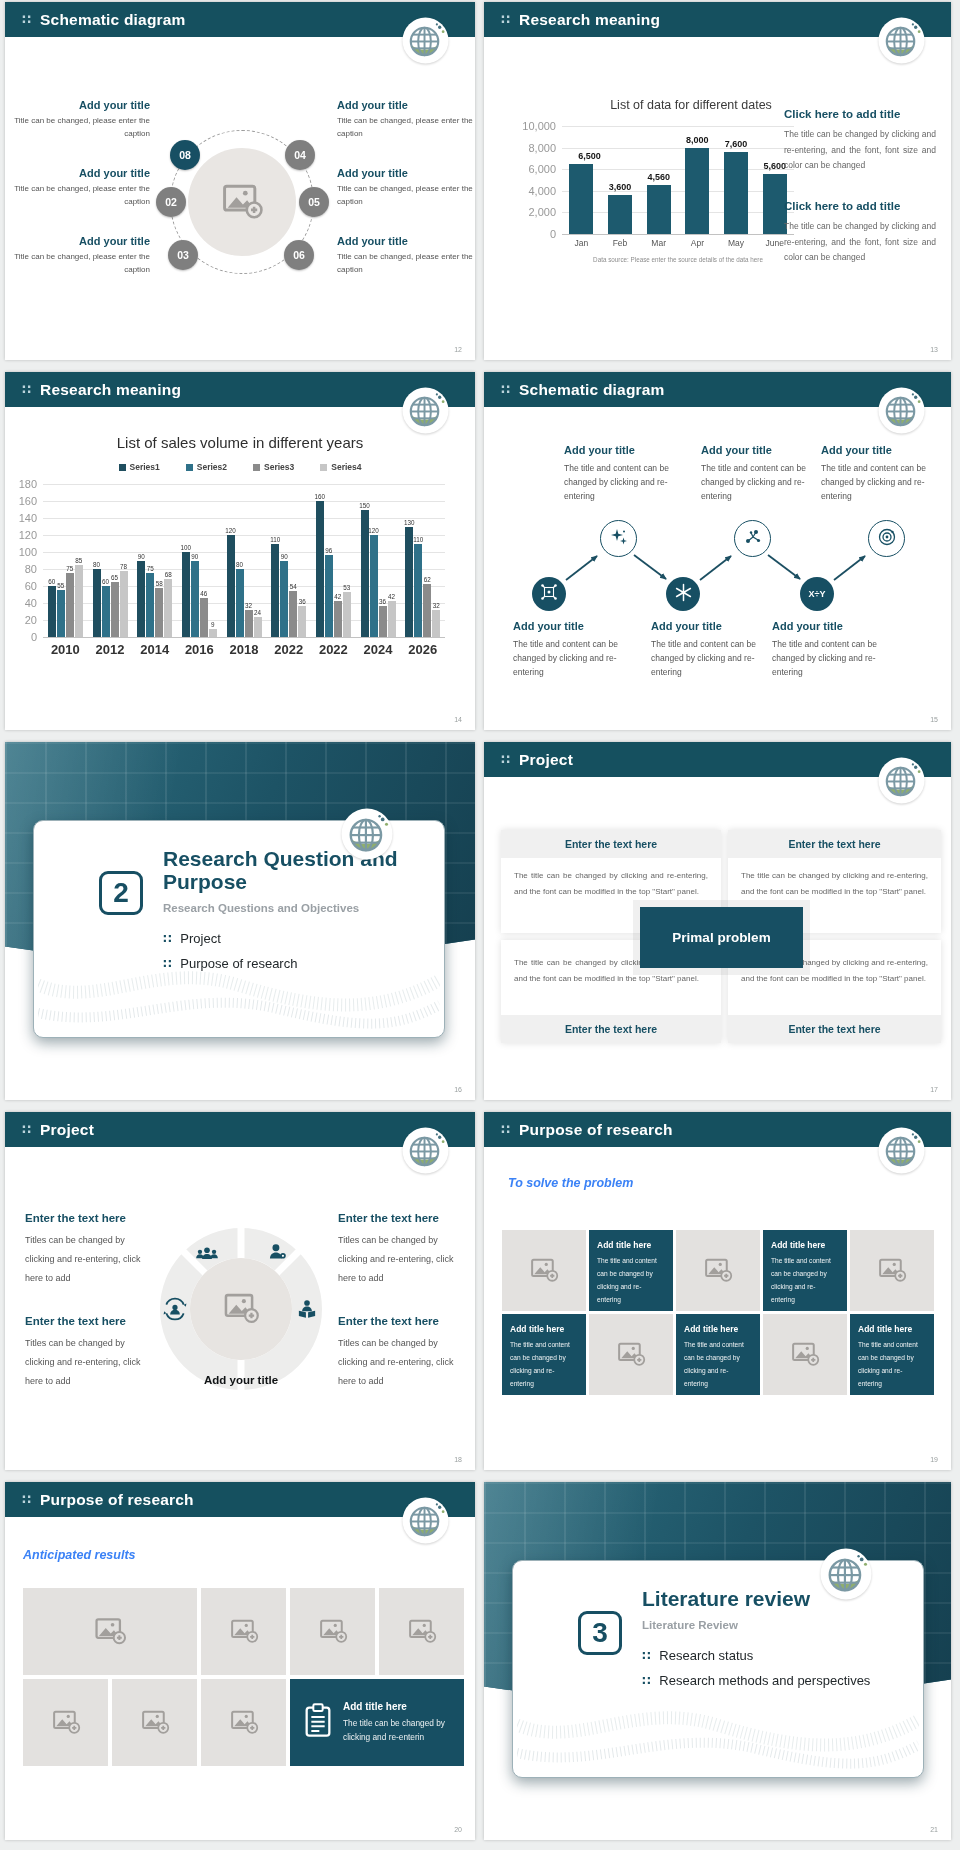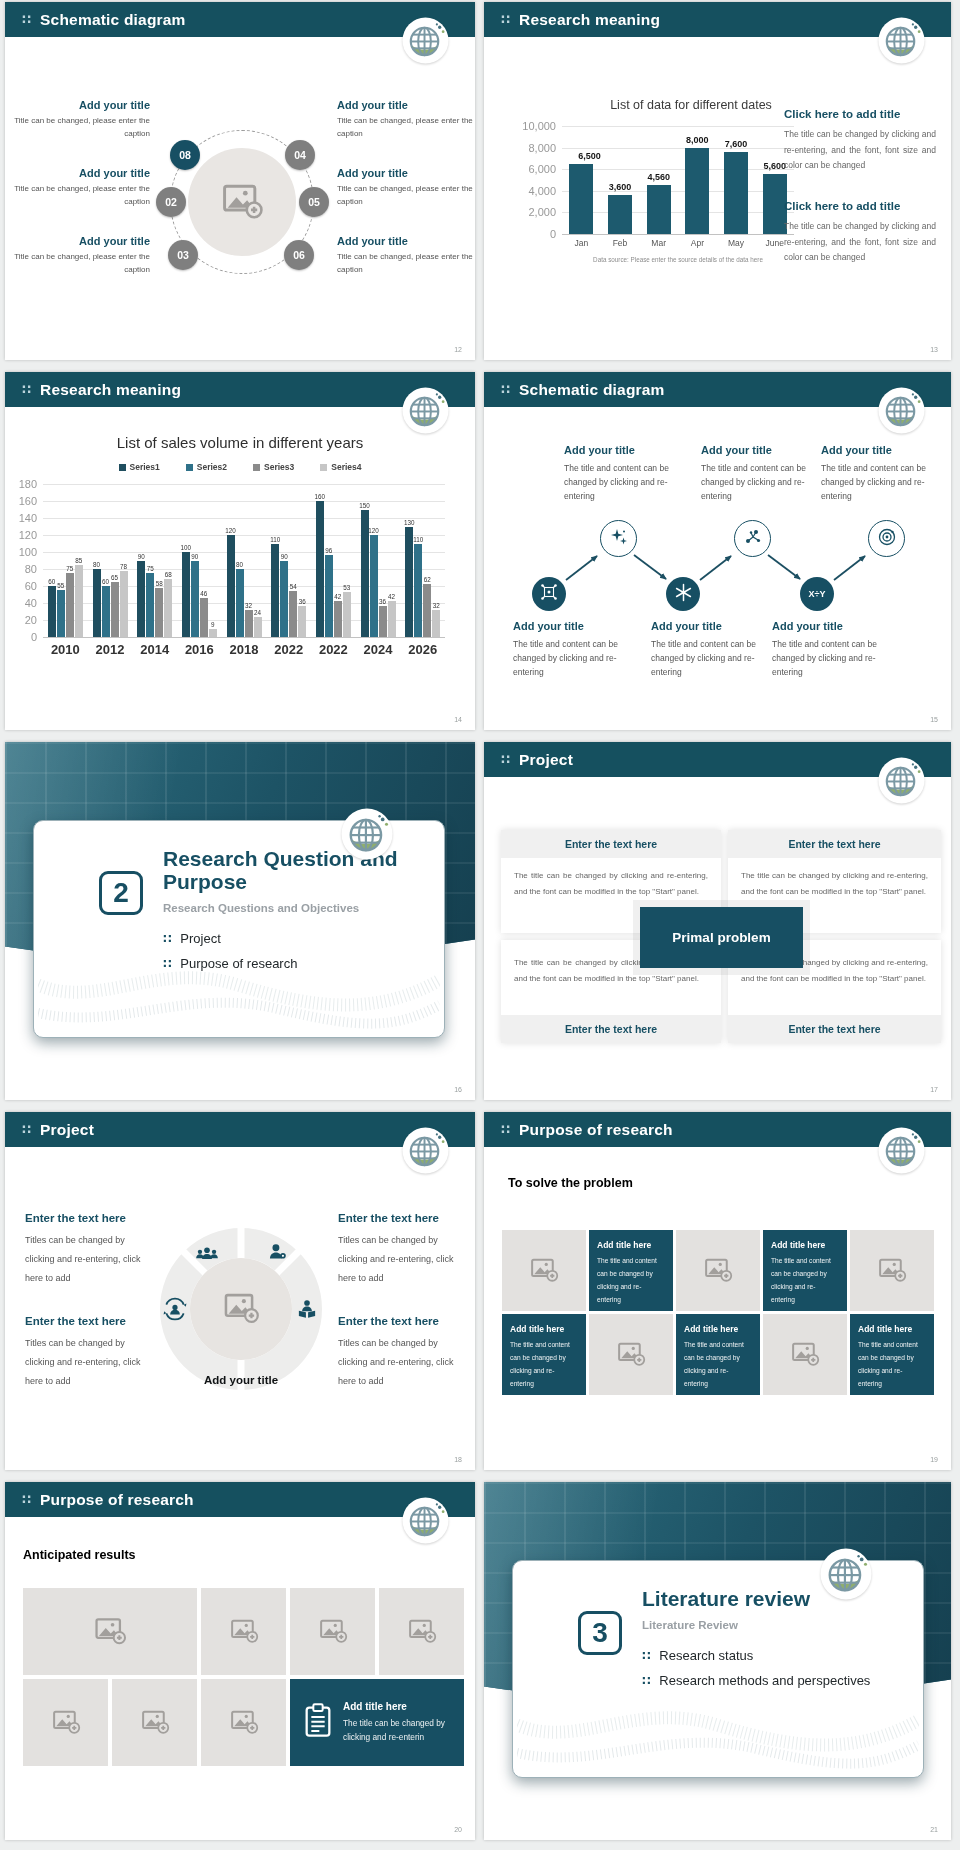--- a/index.html
+++ b/index.html
@@ -78,21 +78,21 @@
 .q-center{position:absolute;left:156px;top:165px;width:163px;height:61px;background:#174f63;color:#fff;font-weight:bold;font-size:13.5px;display:flex;align-items:center;justify-content:center;box-shadow:0 0 0 7px rgba(60,60,60,.08);z-index:4;}
 
 .p-block{position:absolute;width:130px;}
 .p-title{font-size:11.5px;font-weight:bold;color:#174f63;margin-bottom:7px;}
 .p-body{font-size:9px;color:#555;line-height:2.1;}
 .donut{position:absolute;left:153px;top:114px;width:166px;height:166px;}
 .donut-icon{position:absolute;width:26px;height:26px;}
 .donut-ph{position:absolute;left:64px;top:62px;}
 .p-center{position:absolute;left:136px;top:262px;width:200px;text-align:center;font-size:11.5px;font-weight:bold;color:#101315;}
 
-.sub-title{position:absolute;font-size:12.5px;font-weight:bold;color:#000000;}
+.sub-title{position:absolute;font-size:12.5px;font-weight:bold;color:#3b82f6;font-style:italic;}
 .tile-grid{position:absolute;left:18px;top:118px;display:grid;grid-template-columns:repeat(5,84px);grid-auto-rows:81px;gap:3px;}
 .tile{display:flex;align-items:center;justify-content:center;}
 .tile.gray{background:#e3e1df;}
 .tile.teal{background:#174f63;display:block;padding:10px 8px;}
 .tile-t{font-size:8.5px;font-weight:bold;color:#fff;margin-bottom:5px;}
 .tile-b{font-size:6.6px;color:rgba(255,255,255,.93);line-height:1.95;}
 
 .res-grid{position:absolute;left:18px;top:106px;display:grid;grid-template-columns:repeat(5,85px);grid-auto-rows:87px;gap:4px;}
 .res-cell{background:#e3e1df;display:flex;align-items:center;justify-content:center;}
 .res-cell.w2{grid-column:span 2;}

